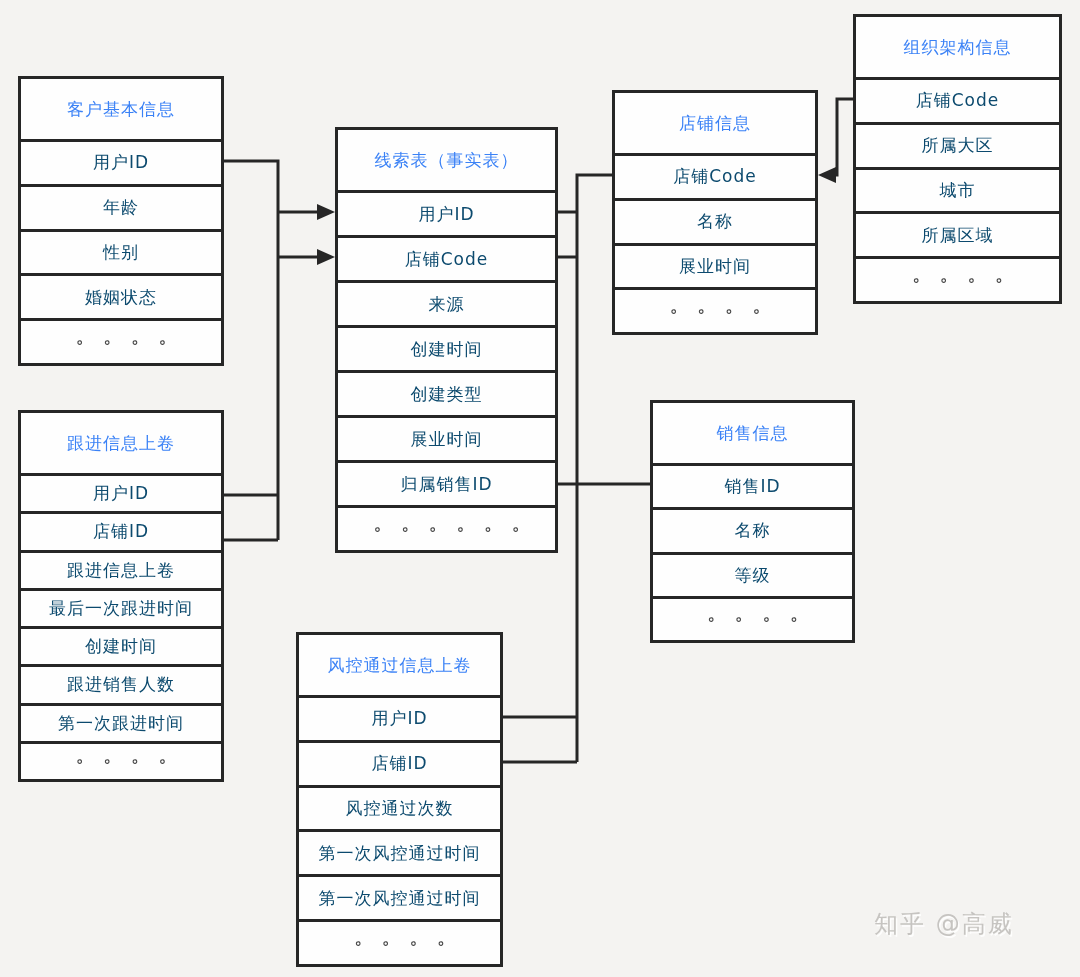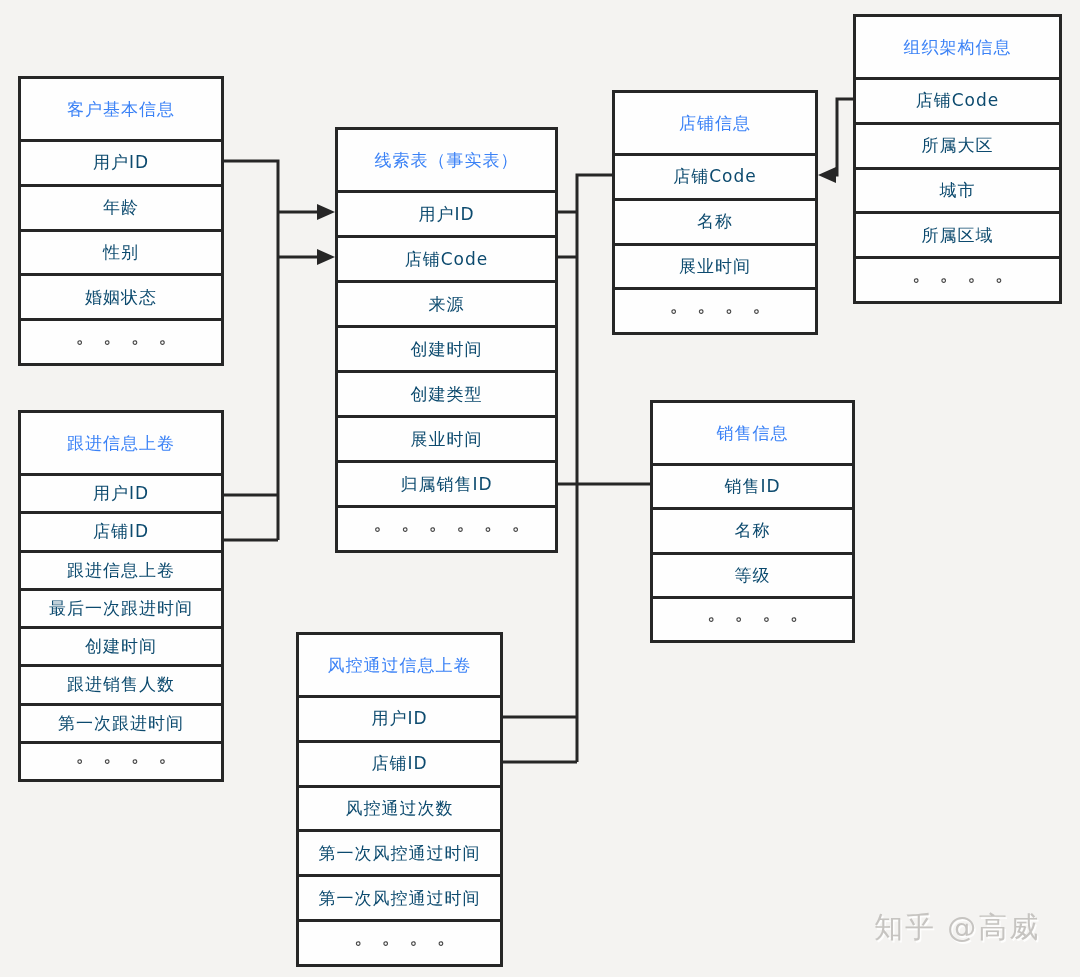--- a/index.html
+++ b/index.html
@@ -36,21 +36,21 @@
     white-space:nowrap;
   }
   .row.dots{
     font-size:14px;color:#4a4a4a;
     letter-spacing:7px;font-weight:bold;
     padding-left:7px;
   }
   .watermark{
     position:absolute;
     left:874px;top:908px;width:200px;
-    font-size:29px;color:#c6c4c1;
+    font-size:24px;color:#c6c4c1;
     letter-spacing:2px;white-space:nowrap;
     text-shadow:1.5px 1.5px 0 rgba(255,255,255,.85);
   }
 </style>
 </head>
 <body>
 
 <div class="canvas">
 
   <svg class="edges" viewBox="0 0 1080 977">

